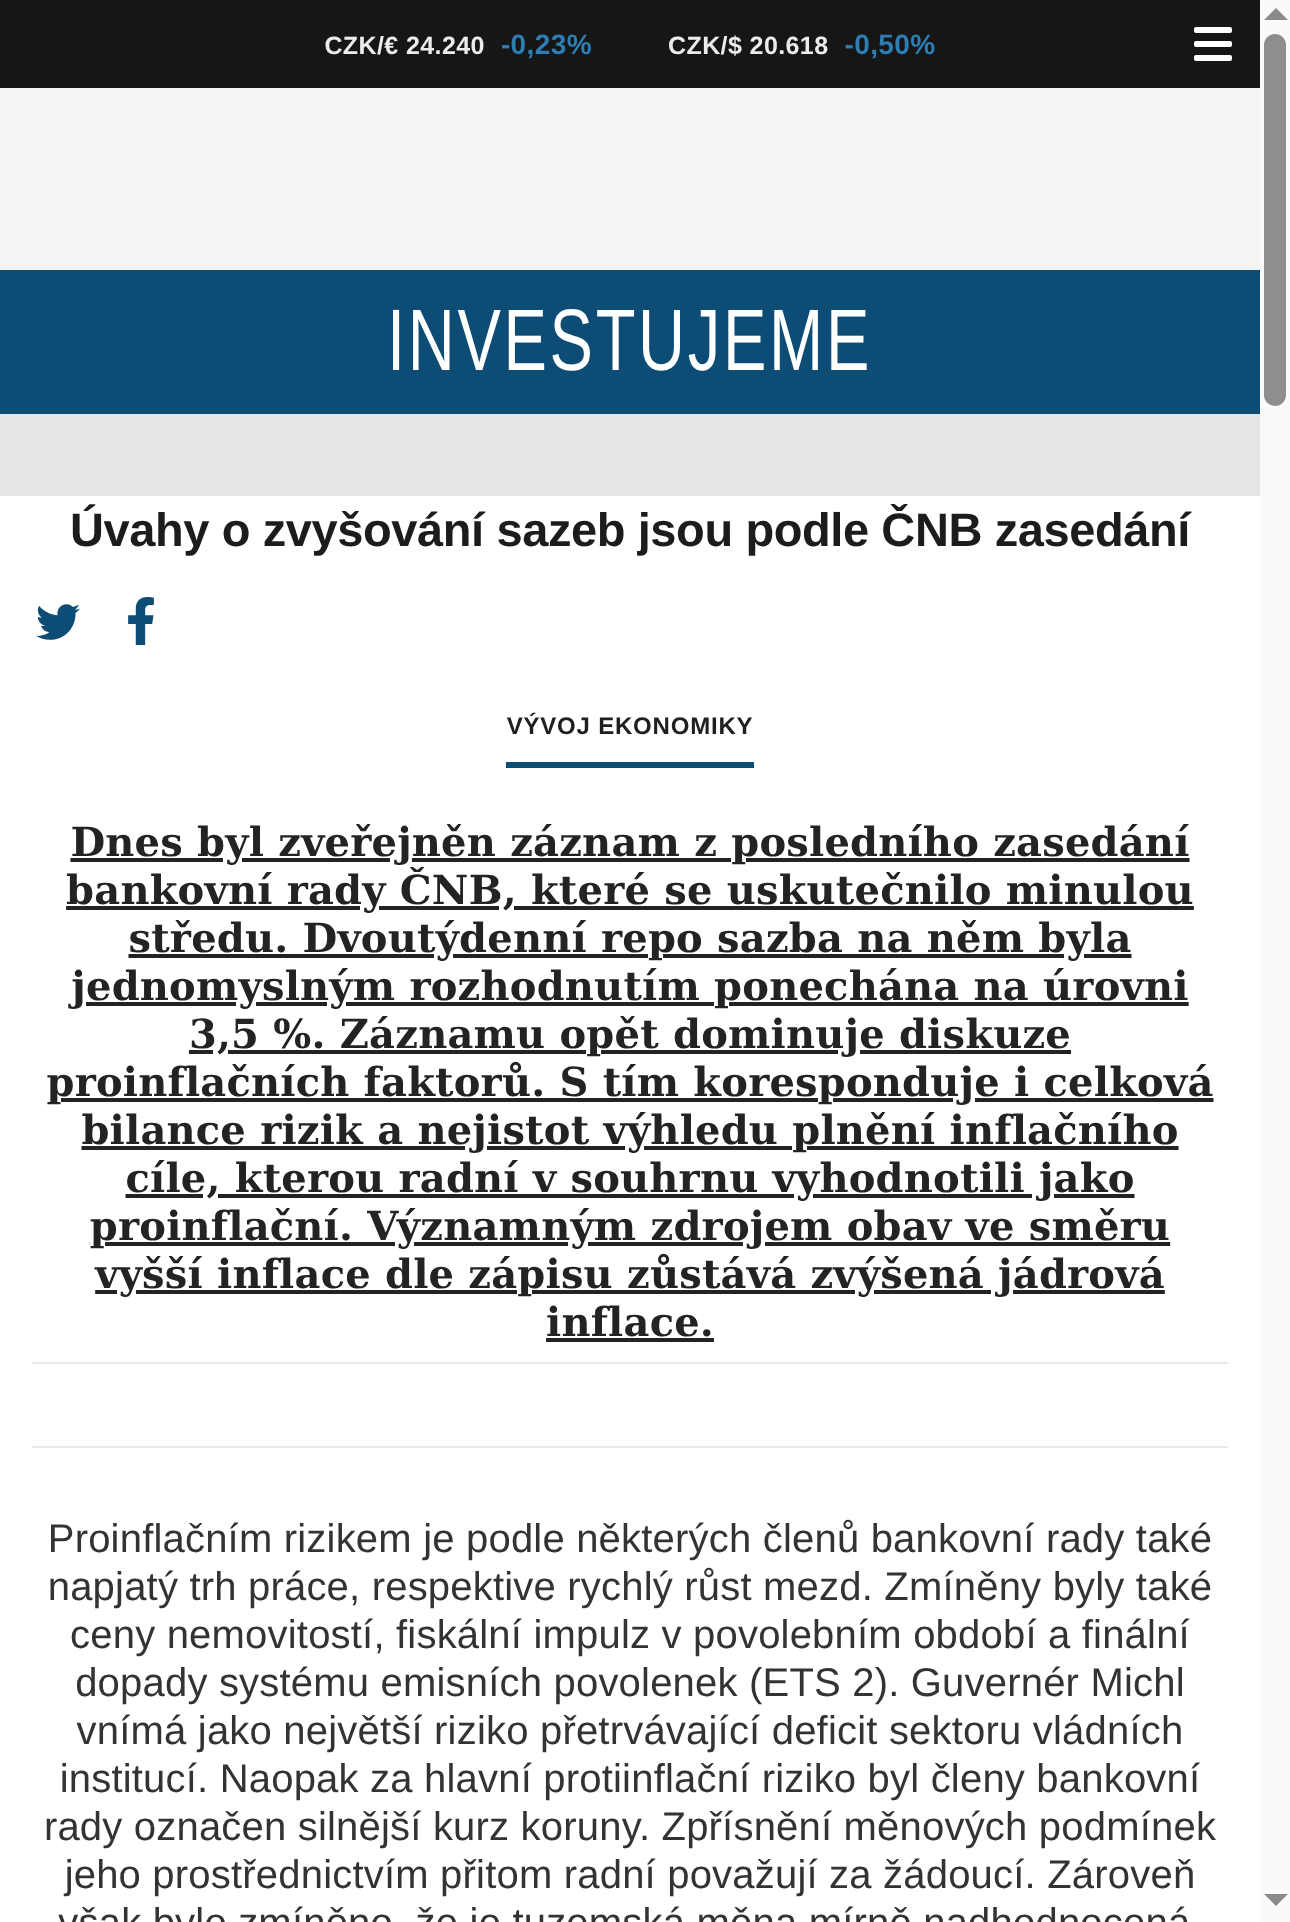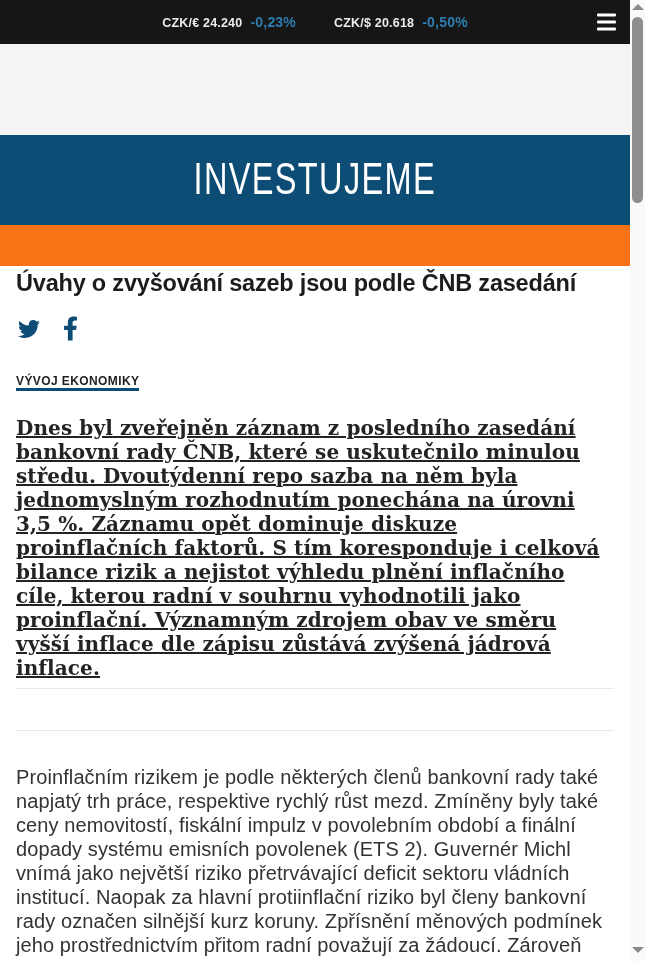--- a/index.html
+++ b/index.html
@@ -2,21 +2,21 @@
 <html><head>
 <meta charset="utf-8">
 <style>
   * { margin: 0; padding: 0; box-sizing: border-box; }
   html, body { width: 645px; height: 961px; overflow: hidden; }
   body {
     font-family: "Liberation Sans", sans-serif;
     background: #ffffff;
     position: relative;
   }
-  .page { width: 630px; height: 961px; position: absolute; left: 0; top: 0; background: #f97316; }
+  .page { width: 630px; height: 961px; position: absolute; left: 0; top: 0; background: #e5e5e5; text-align: center; }
 
   
   .topbar {
     height: 44px; background: #161616;
     display: flex; align-items: center; justify-content: center;
     position: relative;
   }
   .rates { display: flex; gap: 38px; align-items: center; }
   .rate { display: flex; gap: 8px; align-items: baseline; }
   .rate .pairval { color: #ececec; font-size: 12.5px; font-weight: 700; letter-spacing: .2px; }
@@ -26,21 +26,21 @@
     width: 19px; height: 17px; display: flex; flex-direction: column; justify-content: space-between;
     cursor: pointer;
   }
   .hamburger span { display: block; height: 2.6px; background: #ffffff; border-radius: 1px; }
 
   
   .adspace { height: 91px; background: #f4f4f4; }
 
   
   .blueheader {
-    height: 90px; background: #0d4c75;
+    height: 72px; background: #0d4c75;
     display: flex; align-items: center; justify-content: center;
   }
   .logo {
     color: #ffffff; font-family: "Liberation Sans", sans-serif;
     font-size: 37px; font-weight: 400; letter-spacing: 1.5px;
     display: inline-block; transform: scale(0.88, 1.18); transform-origin: center;
     white-space: nowrap;
   }
 
   
@@ -55,21 +55,21 @@
     font-size: 12px; font-weight: 700; color: #2d2d2d; letter-spacing: .3px;
   }
   .share { margin-top: 16px; display: flex; align-items: center; gap: 21px; }
   .share a { display: inline-flex; cursor: pointer; text-decoration: none; }
   .share svg { fill: #0d4c75; }
 
   .category {
     margin-top: 33px;
     display: inline-block;
     font-size: 12px; font-weight: 700; color: #1f1f1f; letter-spacing: .4px;
-    border-bottom: 3px solid #0d4c75;
+    padding-bottom: 11px; border-bottom: 3px solid #0d4c75;
   }
 
   .lead {
     margin-top: 25px;
     font-family: "DejaVu Serif", "Liberation Serif", serif;
     font-size: 20px; line-height: 24px; font-weight: 700; color: #232323;
     letter-spacing: .1px;
     text-decoration: underline;
   }
   .bodytext {

